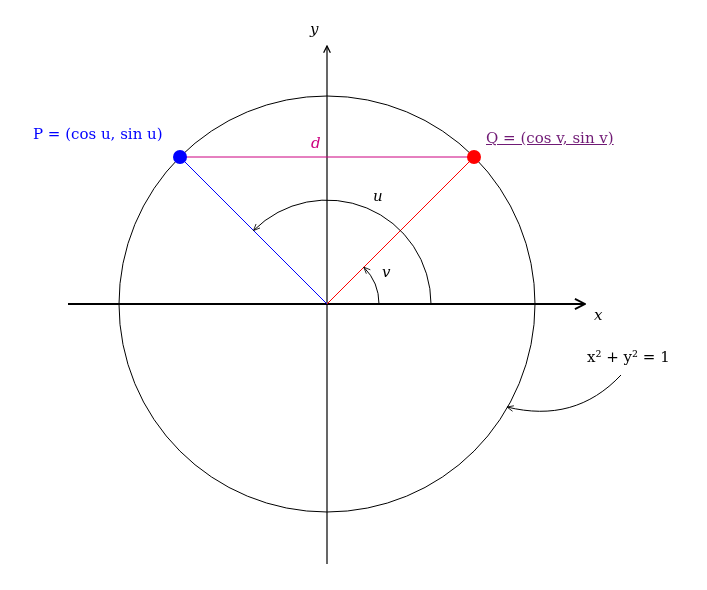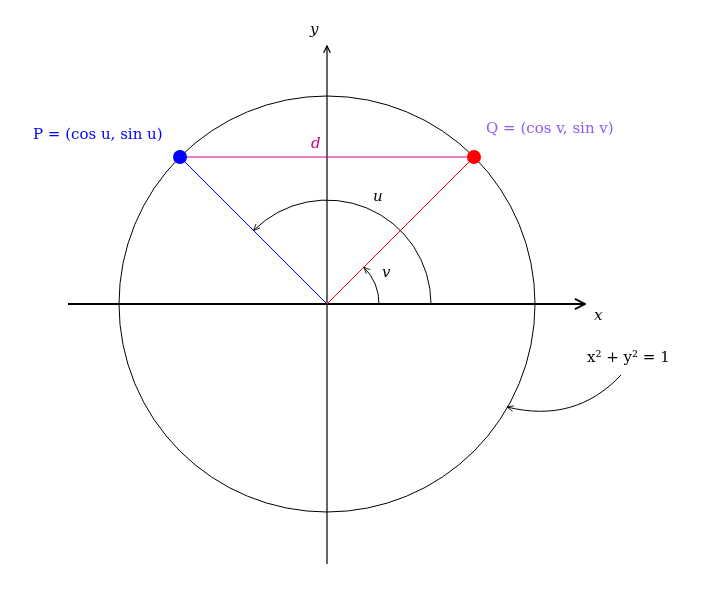--- a/index.html
+++ b/index.html
@@ -39,20 +39,20 @@
   <path d="M621,375 C590,408 552,418 507,407" fill="none" stroke="#000" stroke-width="1" marker-end="url(#arrowThin)"></path>
 
   <circle cx="180" cy="157" r="7" fill="#0000ff"></circle>
   <circle cx="474" cy="157" r="7" fill="#ff0000"></circle>
 </svg>
 
 <div class="lbl" style="left:310px; top:22px;">y</div>
 <div class="lbl" style="left:594px; top:308px;">x</div>
 
 <div class="lbl" style="left:33px; top:127px; color:#0000ff; font-style:normal;">P = (cos u, sin u)</div>
-<div class="lbl" style="left:486px; top:121px; color:#8b5cf6; font-style:normal;">Q = (cos v, sin v)</div>
+<div class="lbl" style="left:486px; top:131px; color:#701a75; font-style:normal;text-decoration:underline;">Q = (cos v, sin v)</div>
 
 <div class="lbl" style="left:311px; top:136px; color:#cc0080;">d</div>
 
 <div class="lbl" style="left:373px; top:189px;">u</div>
 <div class="lbl" style="left:382px; top:265px;">v</div>
 
 <div class="lbl" style="left:587px; top:350px; font-style:normal;text-align:right;">x² + y² = 1</div>
 
 </body></html>

